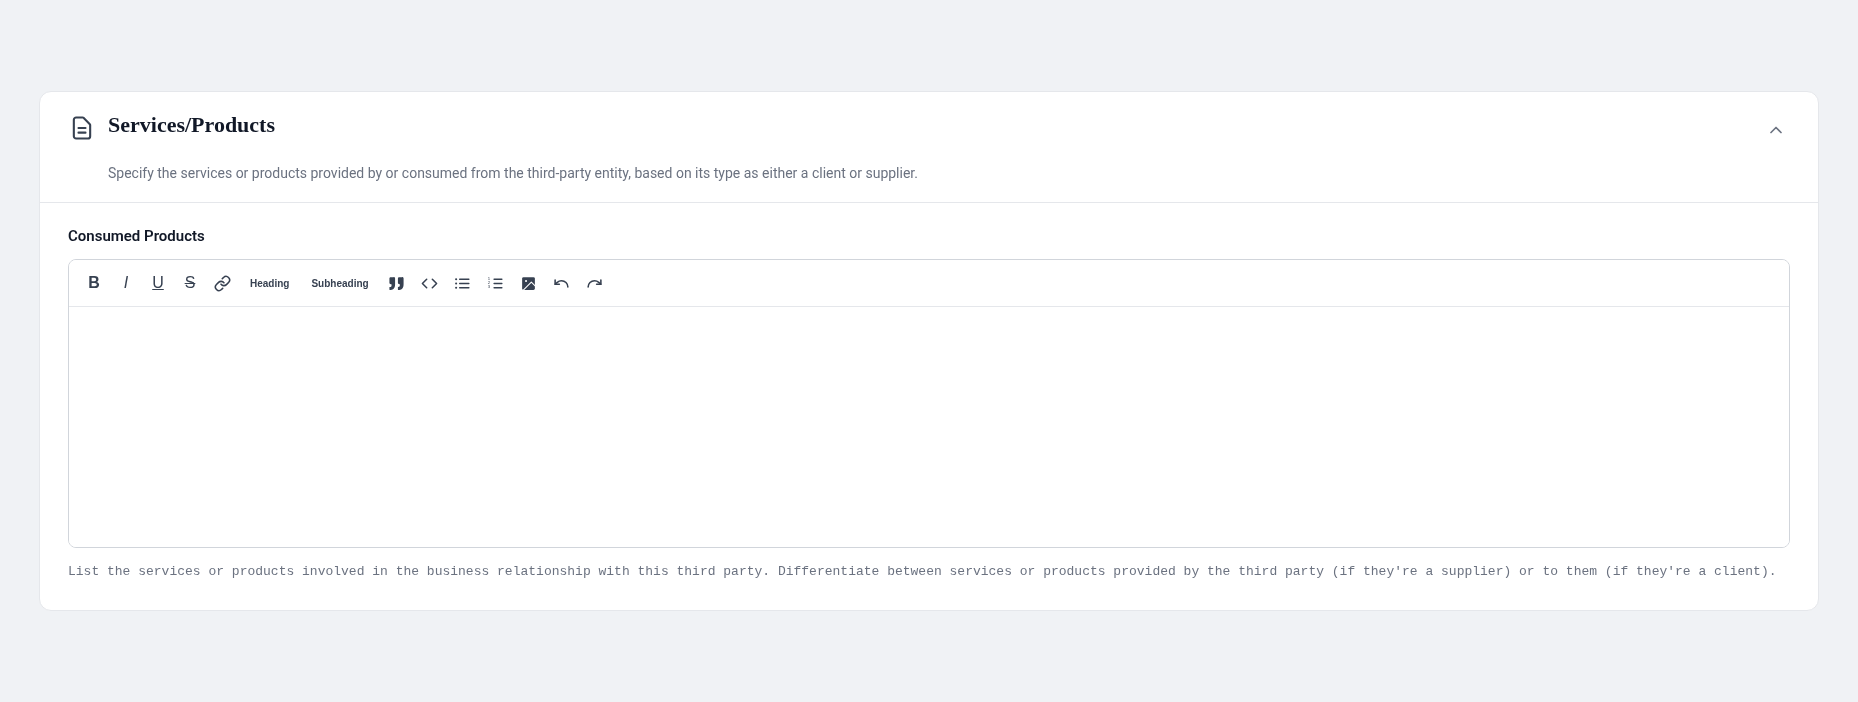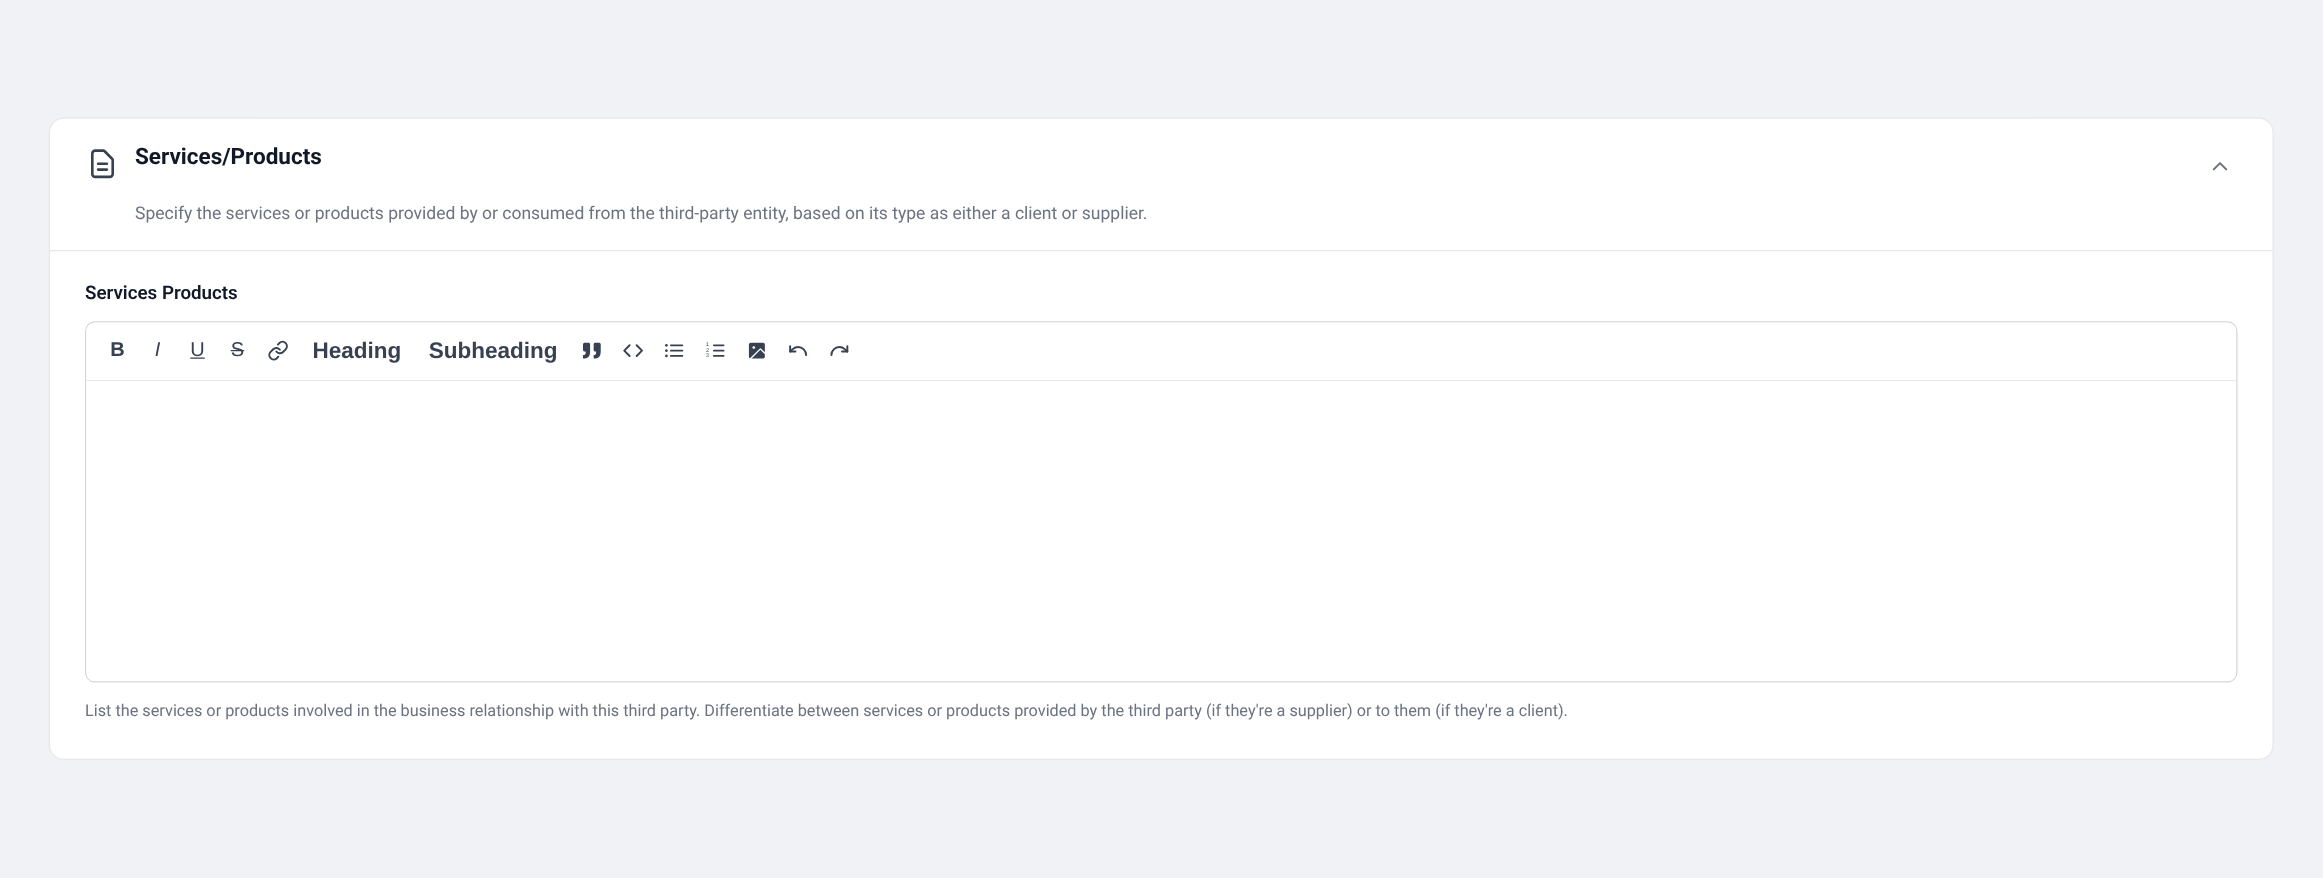--- a/index.html
+++ b/index.html
@@ -49,23 +49,24 @@
       color: #374151;
     }
 
     .card-header-text {
       display: flex;
       flex-direction: column;
       gap: 4px;
     }
 
     .card-title {
-      font-size: 18px;
+      font-size: 22px;
       font-weight: 700;
       color: #111827;
+      font-family: Liberation Serif, serif;
     }
 
     .card-subtitle {
       font-size: 14px;
       color: #6b7280;
       line-height: 1.4;
       margin-top: 22px;
     }
 
     .chevron-up-btn {
@@ -138,40 +139,41 @@
       font-size: 16px;
     }
 
     .toolbar-btn.strikethrough {
       text-decoration: line-through;
       font-size: 16px;
     }
 
     .toolbar-btn.text-label {
       font-weight: 600;
-      font-size: 18px;
+      font-size: 10px;
       padding: 5px 10px;
       min-width: auto;
     }
 
     .editor-content {
       min-height: 240px;
       padding: 14px 16px;
       background: #ffffff;
       outline: none;
       font-size: 14px;
       color: #111827;
       line-height: 1.6;
     }
 
     .helper-text {
       margin-top: 14px;
       font-size: 13px;
       color: #6b7280;
       line-height: 1.5;
+      font-family: Liberation Mono, monospace;
     }
   </style>
 </head>
 <body>
 
 <div class="card">
   <div class="card-header">
     <div class="card-header-left">
       <svg class="doc-icon" xmlns="http://www.w3.org/2000/svg" fill="none" viewBox="0 0 24 24" stroke="currentColor" stroke-width="1.8">
         <path stroke-linecap="round" stroke-linejoin="round" d="M9 12h6m-6 4h6m2 5H7a2 2 0 01-2-2V5a2 2 0 012-2h5.586a1 1 0 01.707.293l5.414 5.414a1 1 0 01.293.707V19a2 2 0 01-2 2z"></path>
@@ -182,21 +184,21 @@
       </div>
     </div>
     <button class="chevron-up-btn">
       <svg width="20" height="20" viewBox="0 0 24 24" fill="none" stroke="currentColor" stroke-width="2" stroke-linecap="round" stroke-linejoin="round">
         <polyline points="18 15 12 9 6 15"></polyline>
       </svg>
     </button>
   </div>
 
   <div class="card-body">
-    <div class="section-label">Services Products</div>
+    <div class="section-label">Consumed Products</div>
 
     <div class="editor-container">
       <div class="editor-toolbar">
 
         <button class="toolbar-btn bold">B</button>
         <button class="toolbar-btn italic">I</button>
         <button class="toolbar-btn underline">U</button>
         <button class="toolbar-btn strikethrough">S</button>
 
         <button class="toolbar-btn">

